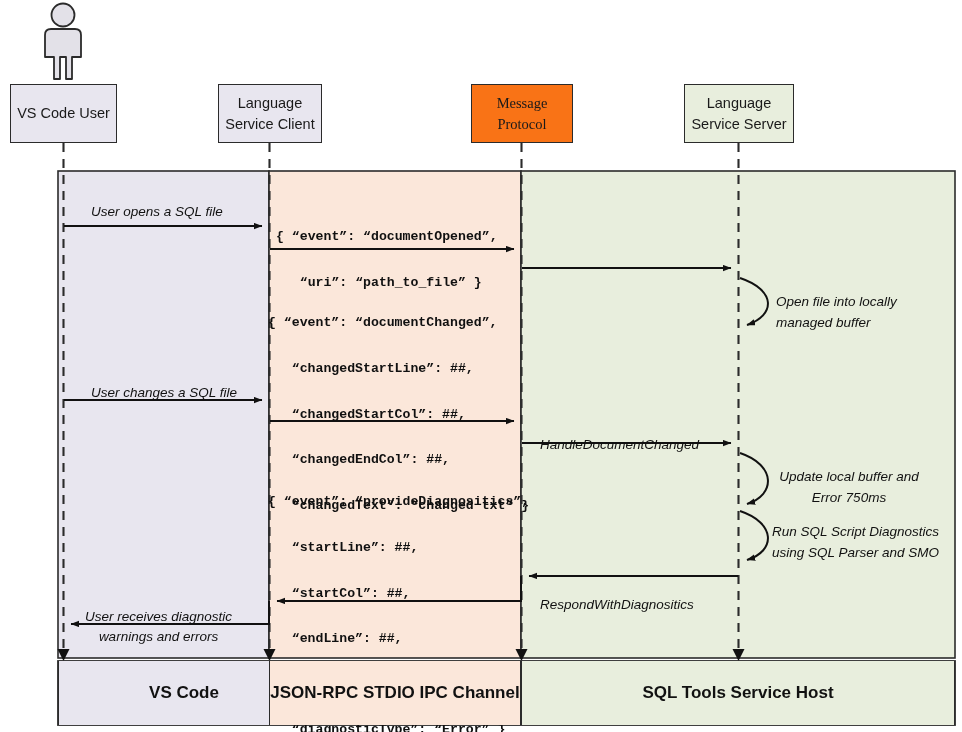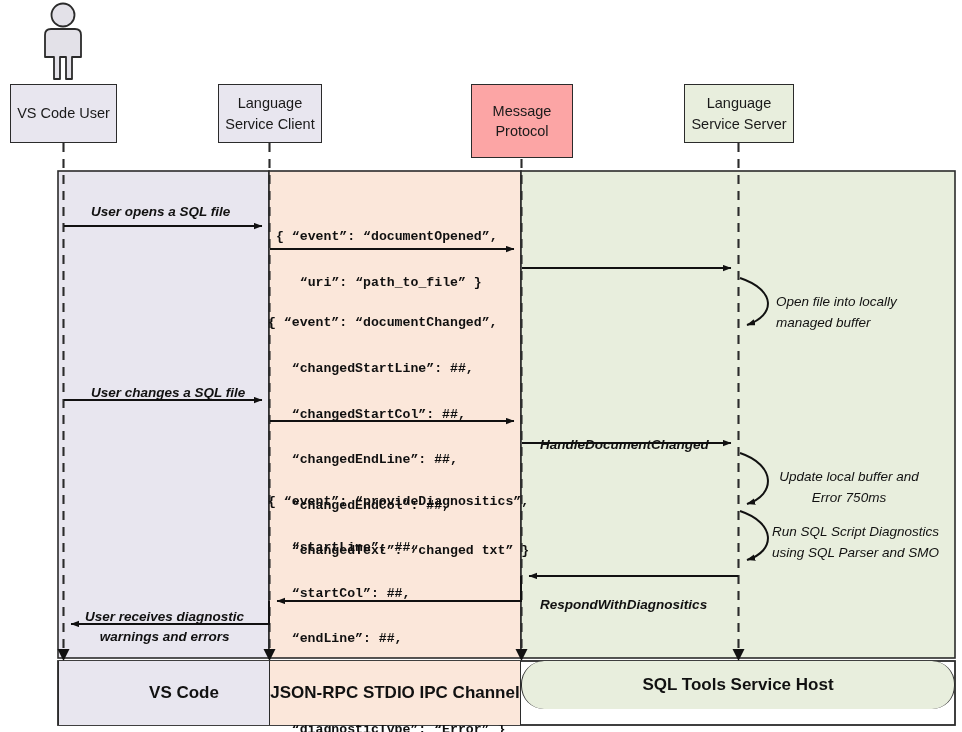--- a/index.html
+++ b/index.html
@@ -43,21 +43,20 @@
     padding: 3px 0;
     white-space: nowrap;
   }
   .label-italic {
     position: absolute;
     font-style: italic;
     font-size: 13.5px;
     color: #111111;
     white-space: nowrap;
     line-height: 1.05;
-    font-weight: bold;
   }
   .label-italic .ln {
     display: block;
     padding: 3px 0;
   }
   .json-block {
     position: absolute;
     font-family: "Liberation Mono", "DejaVu Sans Mono", monospace;
     font-size: 13.2px;
     color: #101010;
@@ -167,21 +166,21 @@
 
   <div class="lifeline-box" style="left:10px; top:84px; width:107px; height:59px; background:#e8e6ef;">
     <span class="ln">VS Code User</span>
   </div>
 
   <div class="lifeline-box" style="left:218px; top:84px; width:104px; height:59px; background:#e8e6ef;">
     <span class="ln">Language</span>
     <span class="ln">Service Client</span>
   </div>
 
-  <div class="lifeline-box" style="left:471px; top:84px; width:102px; height:74px; background:#fca5a5;">
+  <div class="lifeline-box" style="left:471px; top:84px; width:102px; height:59px; background:#f97316;font-family:Liberation Serif, serif;">
     <span class="ln">Message</span>
     <span class="ln">Protocol</span>
   </div>
 
   <div class="lifeline-box" style="left:684px; top:84px; width:110px; height:59px; background:#e8eedd;">
     <span class="ln">Language</span>
     <span class="ln">Service Server</span>
   </div>
 
   <div class="label-italic" style="left:91px; top:202px;">
@@ -199,21 +198,20 @@
 
   <div class="json-block" style="left:276px; top:201px;">
     <span class="ln">{ “event”: “documentOpened”,</span>
     <span class="ln">   “uri”: “path_to_file” }</span>
   </div>
 
   <div class="json-block" style="left:268px; top:287px;">
     <span class="ln">{ “event”: “documentChanged”,</span>
     <span class="ln">   “changedStartLine”: ##,</span>
     <span class="ln">   “changedStartCol”: ##,</span>
-    <span class="ln">   “changedEndLine”: ##,</span>
     <span class="ln">   “changedEndCol”: ##,</span>
     <span class="ln">   “changedText”: “changed txt” }</span>
   </div>
 
   <div class="json-block" style="left:268px; top:466px;">
     <span class="ln">{ “event”: “provideDiagnositics”,</span>
     <span class="ln">   “startLine”: ##,</span>
     <span class="ln">   “startCol”: ##,</span>
     <span class="ln">   “endLine”: ##,</span>
     <span class="ln">   “endCol”: ##,</span>
@@ -245,17 +243,17 @@
   </div>
 
   <div class="footer-cell" style="left:58px; top:661px; width:252px; height:64px; background:#e8e6ef;">
     <span>VS Code</span>
   </div>
 
   <div class="footer-cell" style="left:269px; top:661px; width:252px; height:64px; background:#fbe7da;">
     <span>JSON-RPC STDIO IPC Channel</span>
   </div>
 
-  <div class="footer-cell" style="left:521px; top:661px; width:434px; height:48px; background:#e8eedd;border-radius:23px;">
+  <div class="footer-cell" style="left:521px; top:661px; width:434px; height:64px; background:#e8eedd;">
     <span>SQL Tools Service Host</span>
   </div>
 
 </div>
 
 </body></html>

